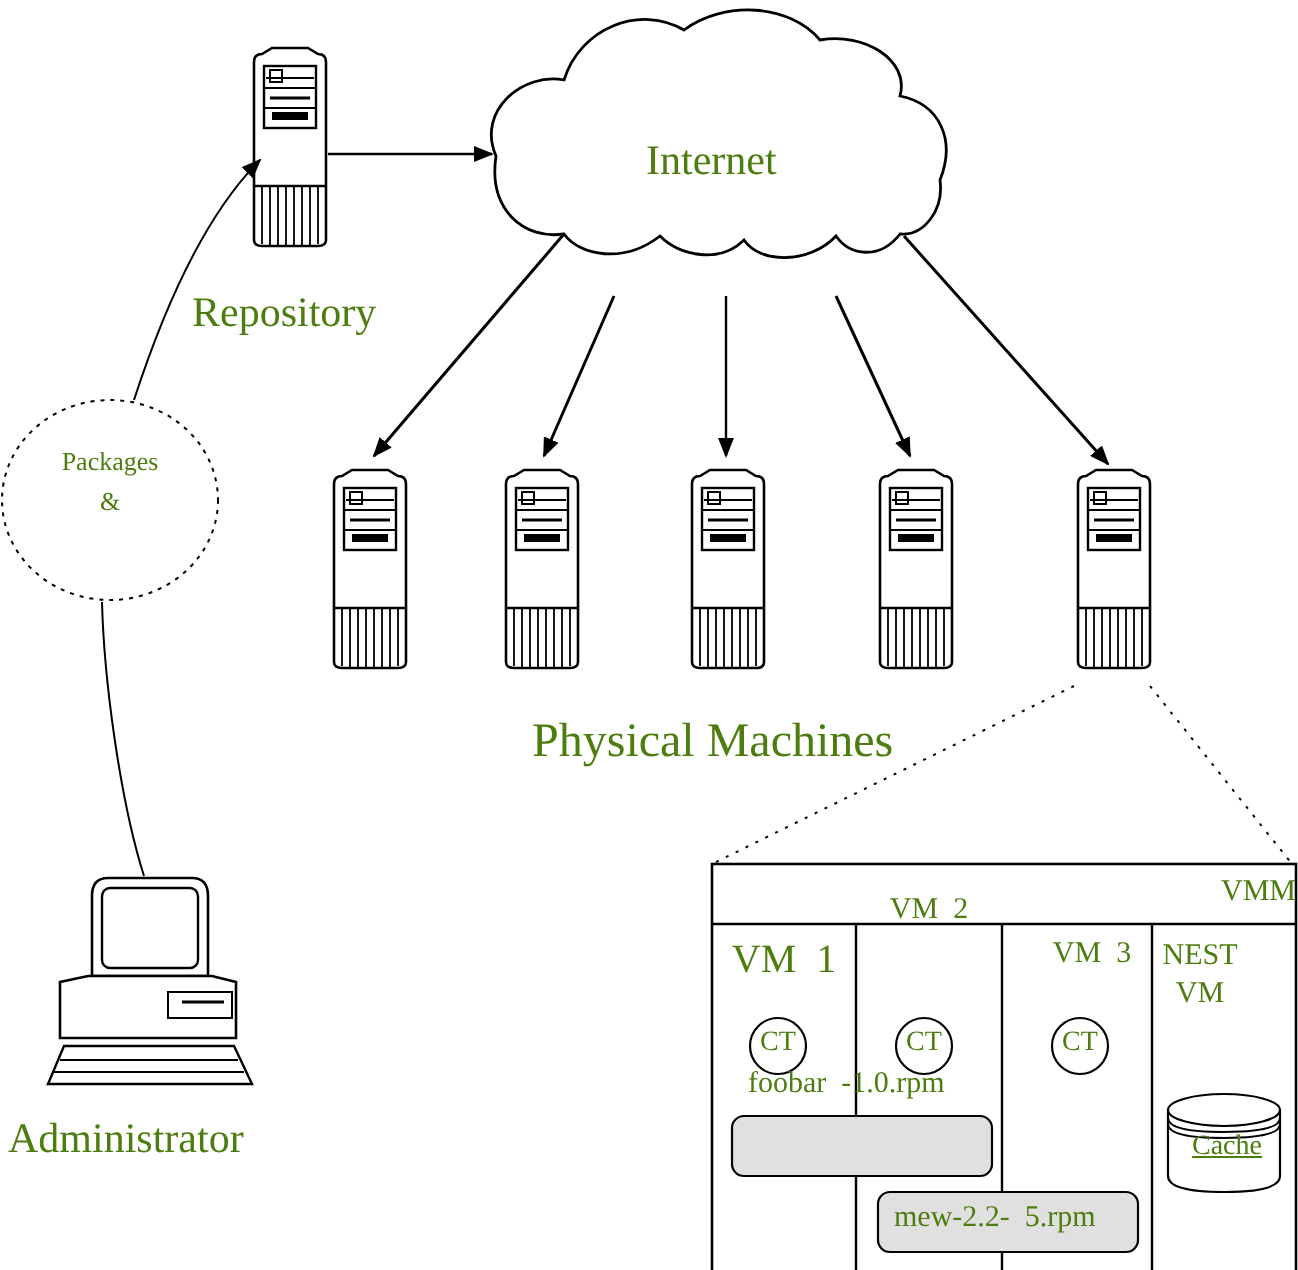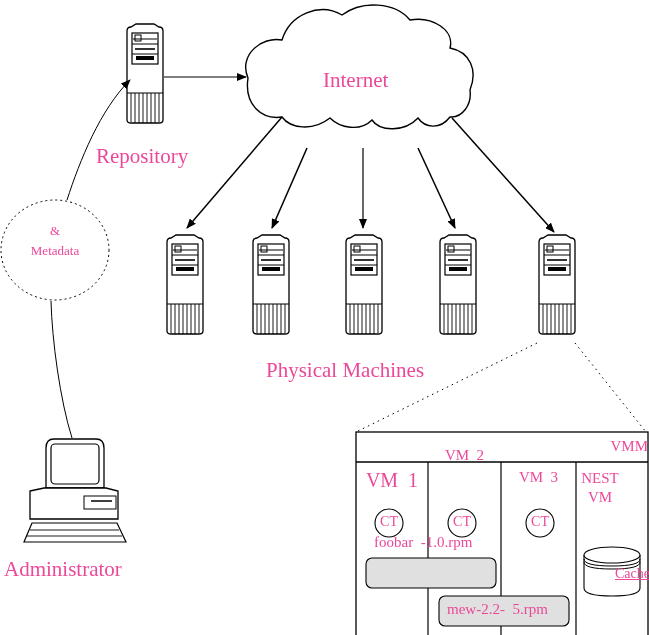--- a/index.html
+++ b/index.html
@@ -1,18 +1,18 @@
 <!DOCTYPE html>
 <html><head>
 <meta charset="utf-8">
 <style>
   html, body { margin:0; padding:0; background:#ffffff; }
   body { width:649px; height:635px; position:relative; overflow:hidden; font-family:"Liberation Serif", "DejaVu Serif", serif; color:#000; }
   svg { position:absolute; left:0; top:0; }
-  .lbl { position:absolute; font-family:"Liberation Serif", "DejaVu Serif", serif; color:#ec4899; white-space:nowrap; }
+  .lbl { position:absolute; font-family:"Liberation Serif", "DejaVu Serif", serif; color:#4d7c0f; white-space:nowrap; }
 </style>
 </head>
 <body>
 
 <svg width="649" height="635" viewBox="0 0 649 635">
   <defs>
     <marker id="ah" markerWidth="10" markerHeight="8" refX="9" refY="4" orient="auto" markerUnits="userSpaceOnUse">
       <path d="M0,0 L10,4 L0,8 Z" fill="#000"></path>
     </marker>
     <g id="tower">
@@ -94,38 +94,38 @@
       <path d="M584,562 Q584,569 612,569 Q640,569 640,562" fill="none" stroke="#000" stroke-width="1"></path>
     </g>
 
     <rect x="366" y="558" width="130" height="30" rx="6" fill="#e0e0e0" stroke="#000" stroke-width="1.1"></rect>
     <rect x="439" y="596" width="130" height="30" rx="6" fill="#e0e0e0" stroke="#000" stroke-width="1.1"></rect>
   </g>
 </svg>
 
 <div class="lbl" style="left:323px;top:68px;font-size:21px;">Internet</div>
 <div class="lbl" style="left:96px;top:144px;font-size:21px;">Repository</div>
-<div class="lbl" style="left:266px;top:358px;font-size:21px;">Physical Machines</div>
+<div class="lbl" style="left:266px;top:358px;font-size:24px;">Physical Machines</div>
 <div class="lbl" style="left:4px;top:557px;font-size:21px;">Administrator</div>
 
 <div class="lbl" style="left:0;width:110px;text-align:center;top:221px;font-size:13px;line-height:20px;">
+  <div>Packages</div>
   <div>&amp;</div>
-  <div>Metadata</div>
 </div>
 
 <div class="lbl" style="left:356px;width:292px;text-align:right;top:438px;font-size:15px;">VMM</div>
 
 <div class="lbl" style="left:356px;width:72px;text-align:center;top:469px;font-size:20px;white-space:pre;">VM  1</div>
 <div class="lbl" style="left:428px;width:73px;text-align:center;top:447px;font-size:15px;white-space:pre;">VM  2</div>
-<div class="lbl" style="left:501px;width:75px;text-align:center;top:469px;font-size:15px;white-space:pre;">VM  3</div>
+<div class="lbl" style="left:501px;width:90px;text-align:center;top:469px;font-size:15px;white-space:pre;">VM  3</div>
 <div class="lbl" style="left:576px;width:48px;text-align:center;top:469px;font-size:15px;line-height:19px;">
   <div>NEST</div>
   <div>VM</div>
 </div>
 
 <div class="lbl" style="left:375px;width:28px;text-align:center;top:514px;font-size:14px;">CT</div>
 <div class="lbl" style="left:448px;width:28px;text-align:center;top:514px;font-size:14px;">CT</div>
 <div class="lbl" style="left:526px;width:28px;text-align:center;top:514px;font-size:14px;">CT</div>
 
-<div class="lbl" style="left:615px;top:566px;font-size:14px;text-decoration:underline;">Cache</div>
+<div class="lbl" style="left:596px;top:566px;font-size:14px;text-decoration:underline;">Cache</div>
 
 <div class="lbl" style="left:374px;top:534px;font-size:15px;white-space:pre;">foobar  -1.0.rpm</div>
 <div class="lbl" style="left:447px;top:601px;font-size:15px;white-space:pre;">mew-2.2-  5.rpm</div>
 
 </body></html>

